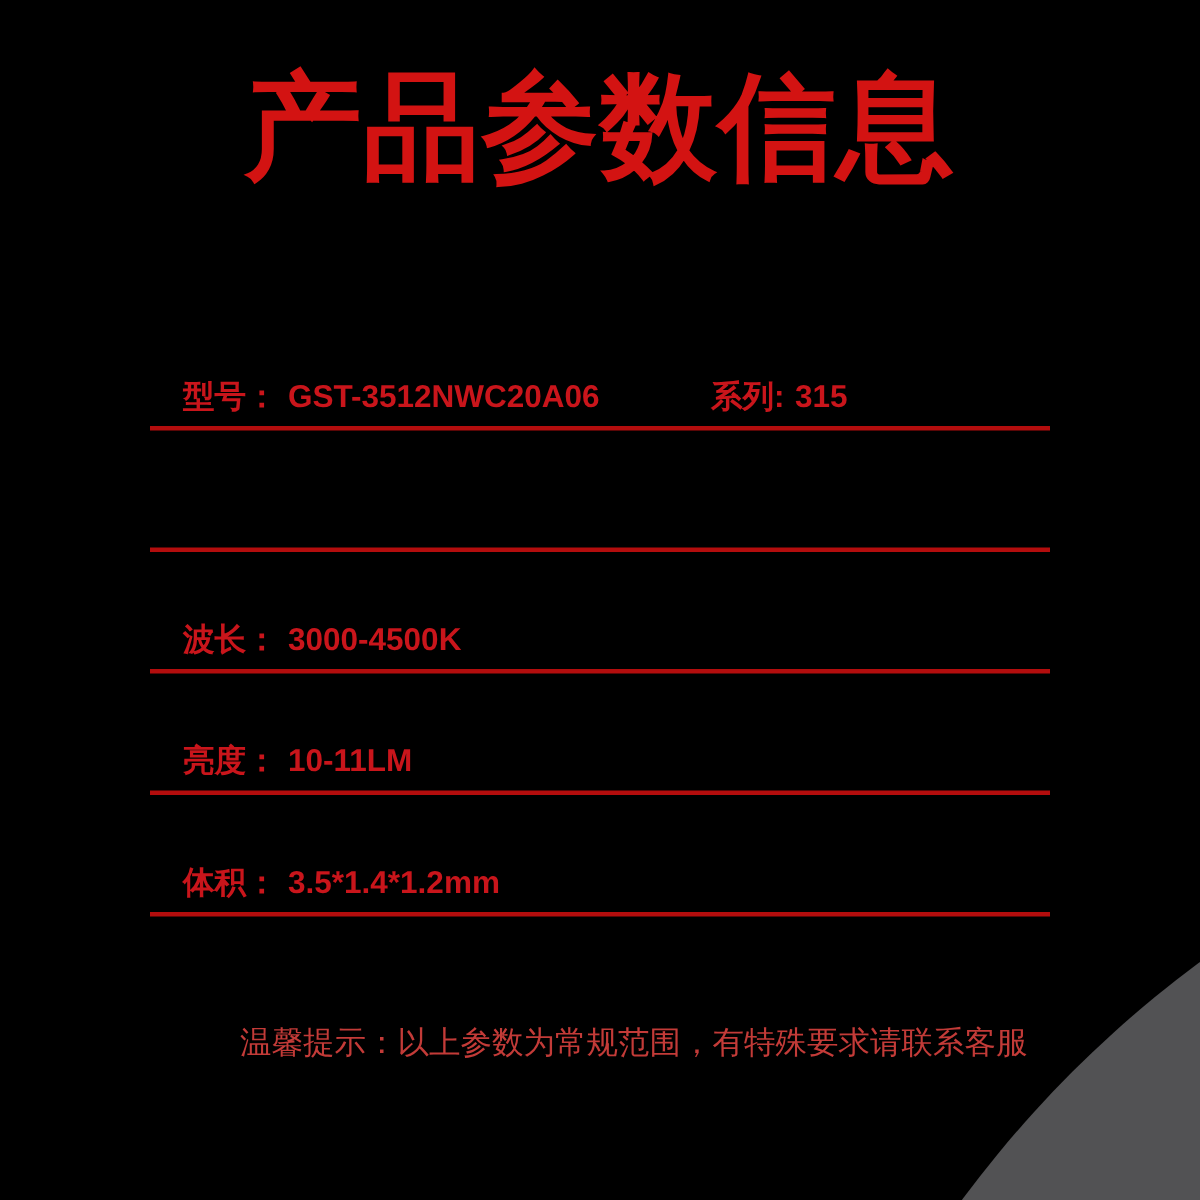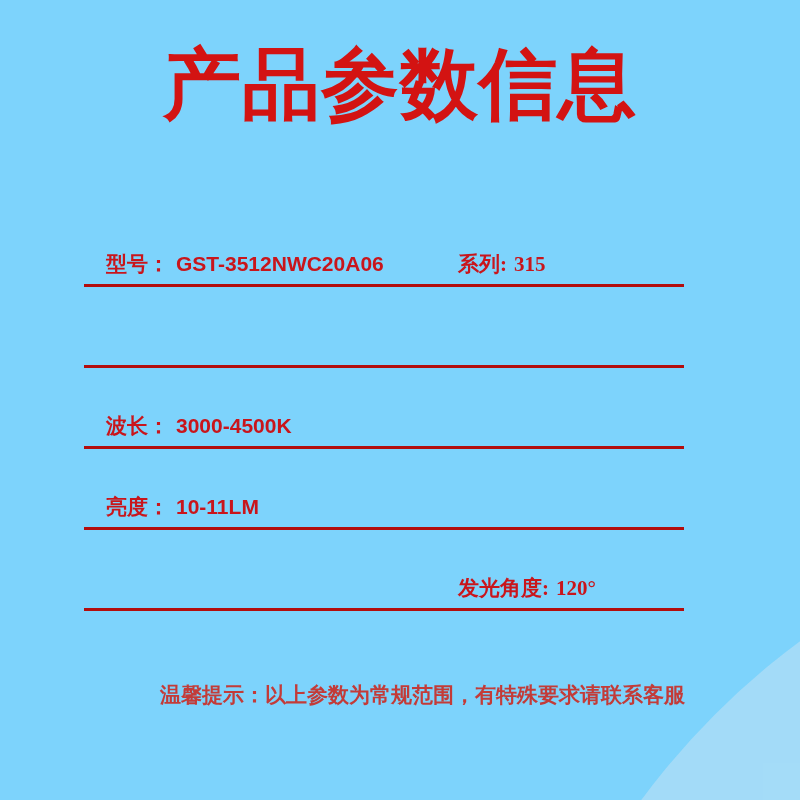--- a/index.html
+++ b/index.html
@@ -9,21 +9,21 @@
     --tip-red:#c33b38;
   }
   *{margin:0;padding:0;box-sizing:border-box;}
   html,body{width:800px;height:800px;}
   body{
     font-family:"Liberation Sans","DejaVu Sans",sans-serif;
     background:#ffffff;
     position:relative;
     overflow:hidden;
   }
-  .sheet{position:relative;width:800px;height:800px;background:#7dd3fc;}
+  .sheet{position:relative;width:800px;height:800px;background:#000000;}
   .corner-arc{
     position:absolute;
     left:493px;top:493px;
     width:1514px;height:1514px;
     border-radius:50%;
     background:rgba(236,236,241,0.35);
     pointer-events:none;
   }
   .page-title{
     position:absolute;
@@ -31,44 +31,44 @@
     text-align:center;
     font-size:78px;
     line-height:1.05;
     font-weight:bold;
     letter-spacing:1px;
     color:var(--title-red);
     white-space:nowrap;
   }
   .spec-table{
     position:absolute;
-    left:84px;top:206px;
+    left:100px;top:206px;
     width:600px;
   }
   .row{
     position:relative;
     height:81px;
     border-bottom:3px solid var(--line-red);
     font-size:21px;
     font-weight:bold;
     color:var(--text-red);
   }
   .cell{
     position:absolute;
     bottom:6px;
     white-space:nowrap;
   }
   .cell.left{left:22px;}
-  .cell.right{left:374px;font-family:Liberation Serif, serif;}
+  .cell.right{left:374px;}
   .lbl{margin-right:7px;}
   .footer-tip{
     position:absolute;
     left:160px;top:681px;
     font-size:21px;
-    font-weight:bold;
+    font-weight:normal;
     color:var(--tip-red);
     white-space:nowrap;
   }
 </style>
 </head>
 <body>
 
 <div class="sheet">
 
   <div class="corner-arc"></div>
@@ -95,22 +95,22 @@
       </div>
     </div>
 
     <div class="row">
       <div class="cell left">
         <span class="lbl">亮度：</span><span class="val">10-11LM</span>
       </div>
     </div>
 
     <div class="row">
-      <div class="cell right">
-        <span class="lbl">发光角度:</span><span class="val">120°</span>
+      <div class="cell left">
+        <span class="lbl">体积：</span><span class="val">3.5*1.4*1.2mm</span>
       </div>
     </div>
 
   </div>
 
   <div class="footer-tip">温馨提示：以上参数为常规范围，有特殊要求请联系客服</div>
 
 </div>
 
 </body></html>

